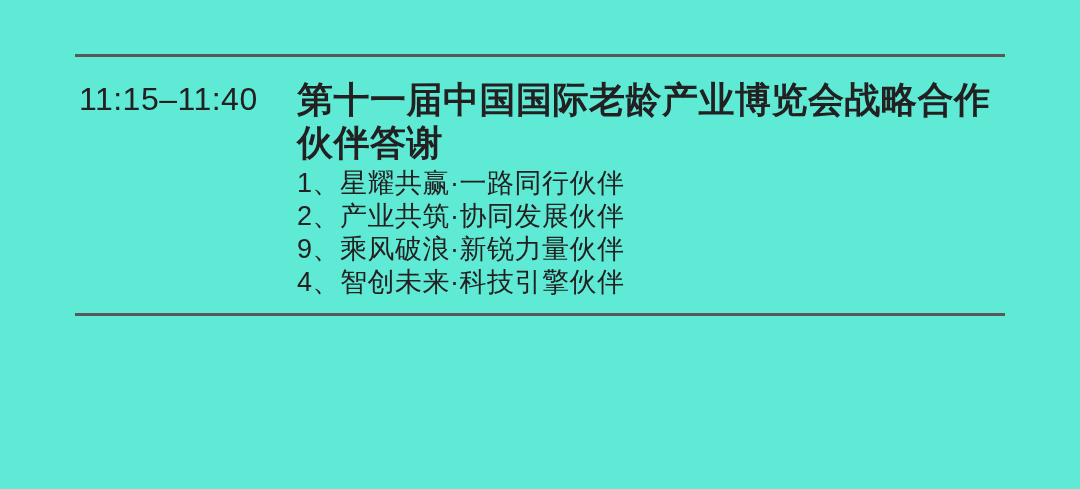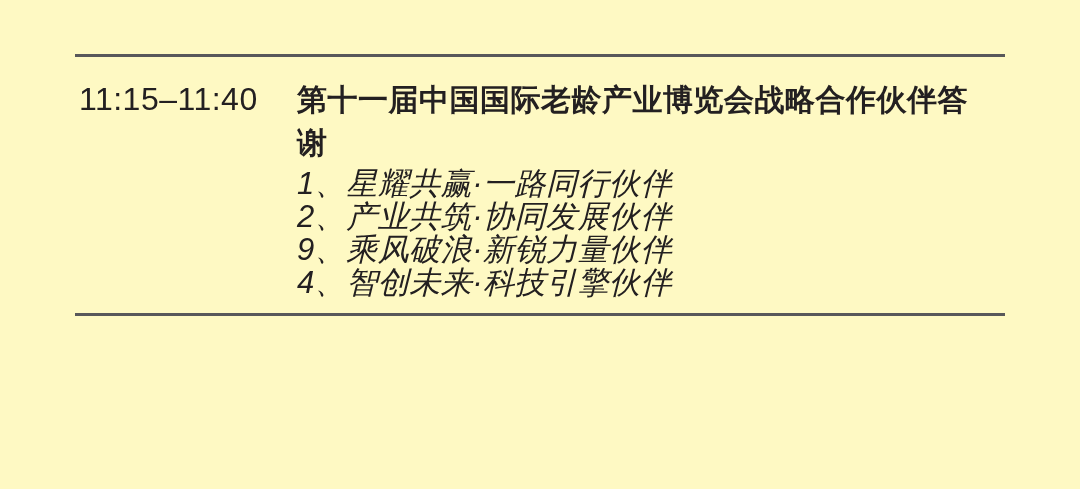--- a/index.html
+++ b/index.html
@@ -5,21 +5,21 @@
   * { margin: 0; padding: 0; box-sizing: border-box; }
   html, body { background: #ffffff; }
   body {
     font-family: "Liberation Sans", "DejaVu Sans", sans-serif;
     color: #232021;
   }
   .page {
     position: relative;
     width: 1080px;
     height: 489px;
-    background: #fef9c3;
+    background: #5eead4;
     overflow: hidden;
   }
   .schedule-block {
     position: absolute;
     top: 54px;
     left: 75px;
     width: 930px;
   }
   .divider {
     width: 100%;
@@ -39,38 +39,37 @@
     letter-spacing: 0.5px;
     color: #232021;
     white-space: nowrap;
   }
   .content-col {
     flex: 0 0 700px;
     width: 700px;
   }
   .session-title,
   .session-theme {
-    font-size: 30px;
+    font-size: 36px;
     line-height: 43px;
     font-weight: 700;
     letter-spacing: 0.5px;
     color: #232021;
     word-break: break-all;
   }
   .partner-list {
     margin-top: 3px;
   }
   .partner-list .list-item {
-    font-size: 31px;
+    font-size: 27px;
     line-height: 33px;
     font-weight: 400;
     letter-spacing: 0.5px;
     color: #232021;
     white-space: nowrap;
-    font-style: italic;
   }
 </style>
 </head>
 <body>
 
 <div class="page">
   <div class="schedule-block">
     <div class="divider"></div>
     <div class="row">
       <div class="time-col">11:15–11:40</div>

